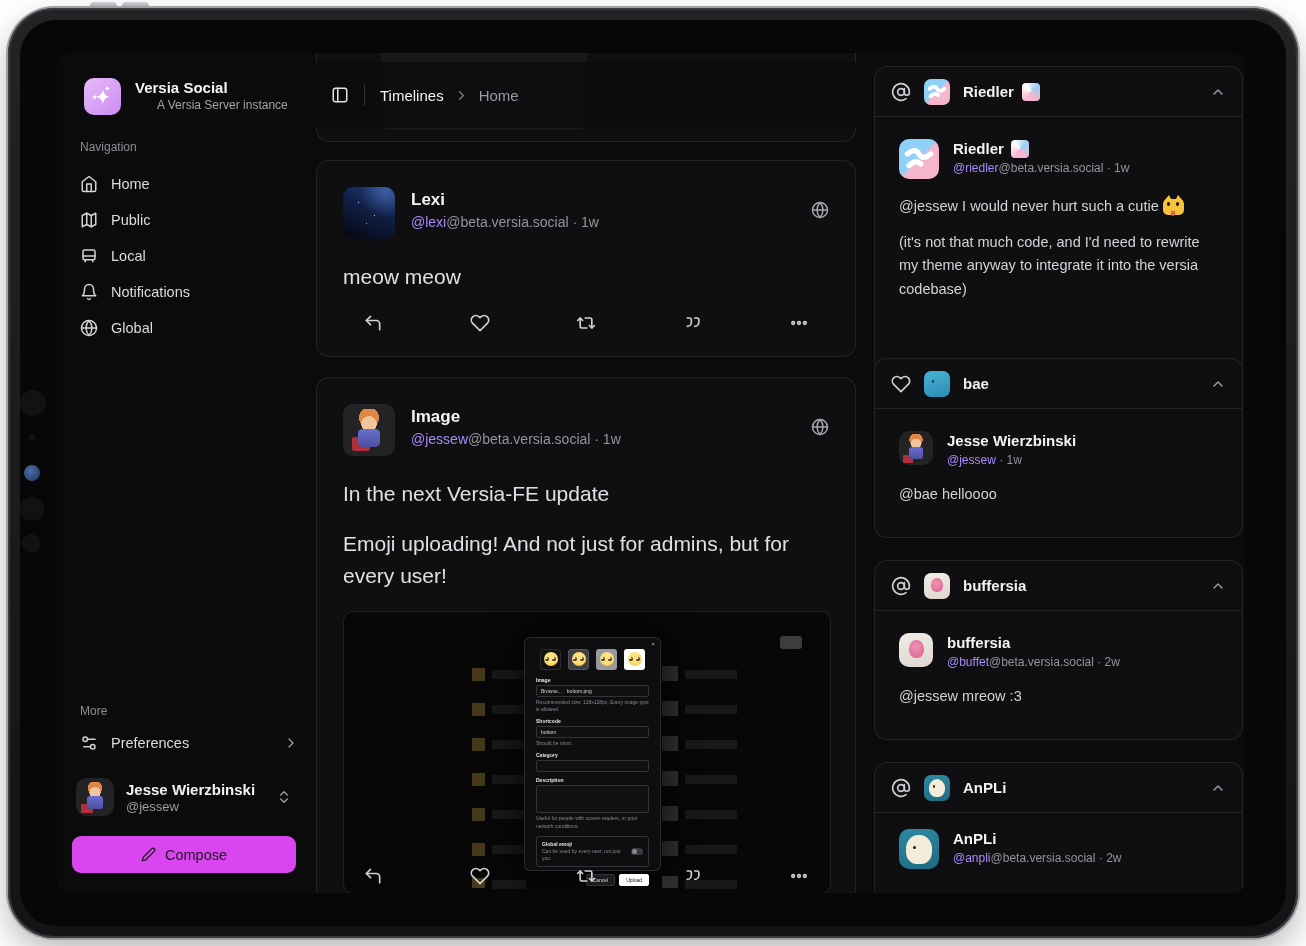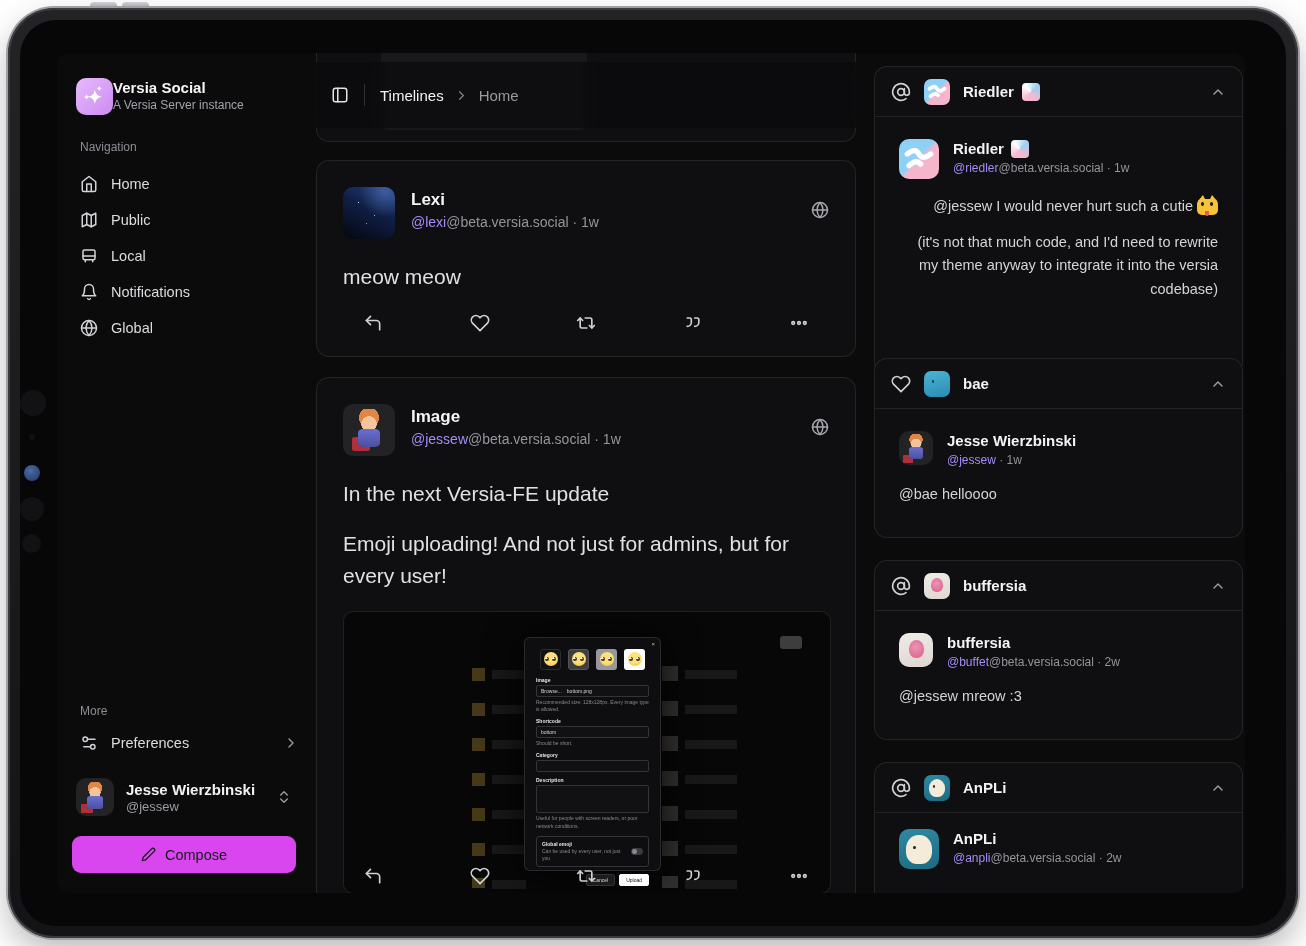--- a/index.html
+++ b/index.html
@@ -16,24 +16,24 @@
           box-shadow:0 0 0 2px #9fa0a5, inset 0 0 0 2px #3a3a3e, 0 14px 34px rgba(0,0,0,.28);}
   .screen{position:absolute;left:12px;top:12px;right:12px;bottom:12px;border-radius:36px;background:#070708;overflow:hidden;}
   .dock-dot{position:absolute;border-radius:50%;background:#121214;}
 
   
   .app{position:absolute;left:37px;top:33px;width:1188px;height:840px;background:#0b0b0c;border-radius:12px;overflow:hidden;
        color:#ececee;font-size:14px;}
 
   
   .sidebar{position:absolute;left:0;top:0;width:254px;height:100%;}
-  .logo-row{position:absolute;left:19px;top:25px;display:flex;gap:0;align-items:center;}
+  .logo-row{position:absolute;left:27px;top:25px;display:flex;gap:14px;align-items:center;}
   .logo{width:37px;height:37px;border-radius:10px;background:linear-gradient(135deg,#e7bafb,#cc8bf2);display:flex;align-items:center;justify-content:center;}
   .app-title{font-size:15px;font-weight:700;color:#f5f5f6;line-height:1.25;}
-  .app-sub{font-size:12px;color:#a2a3aa;line-height:1.3;}
+  .app-sub{font-size:12px;color:#a2a3aa;line-height:1.3;margin-left:22px;}
   .section-label{position:absolute;left:23px;font-size:12px;color:#8c8d94;}
   .nav{position:absolute;left:15px;right:15px;top:113px;}
   .nav-item{display:flex;align-items:center;gap:13px;height:36px;padding:0 8px;border-radius:8px;color:#dcdce0;font-size:14.5px;cursor:pointer;}
   .nav-item .icon{color:#d3d4d8;}
   .more-row{position:absolute;left:15px;right:4px;top:672px;}
   .pref-item{display:flex;align-items:center;gap:13px;height:36px;padding:0 8px;border-radius:8px;color:#dcdce0;font-size:14.5px;}
   .pref-item .chev{margin-left:auto;color:#9a9ba2;}
   .user-row{position:absolute;left:15px;right:15px;top:721px;height:46px;display:flex;align-items:center;gap:12px;padding:0 4px;}
   .user-name{font-size:15px;font-weight:700;color:#f2f2f4;line-height:1.2;}
   .user-handle{font-size:13px;color:#9b9ca3;}
@@ -462,21 +462,21 @@
                   <circle cx="12" cy="12" r="1.6"></circle>
                   <circle cx="19" cy="12" r="1.6"></circle>
                 </svg>
               </span>
           </div>
         </div>
       </div>
 
       <div class="right">
 
-        <div class="card" style="left:0;top:13px;width:369px;height:309px;text-align:right;">
+        <div class="card" style="left:0;top:13px;width:369px;height:309px;">
           <div class="notif-head">
             <span class="icon">
                 <svg width="20" height="20" viewBox="0 0 24 24">
                   <circle cx="12" cy="12" r="4"></circle>
                   <path d="M16 8v5a3 3 0 0 0 6 0v-1a10 10 0 1 0-4 8"></path>
                 </svg>
               </span>
             <div class="avatar av-riedler" style="width:26px;height:26px;border-radius:7px;">
               <svg viewBox="0 0 24 24" width="26" height="26" fill="none" stroke="#ffffff" stroke-width="3.4" stroke-linecap="round">
                   <path d="M5 9 Q10 5 12 9 T19 9 M6 16 Q10 12 13 15"></path>

